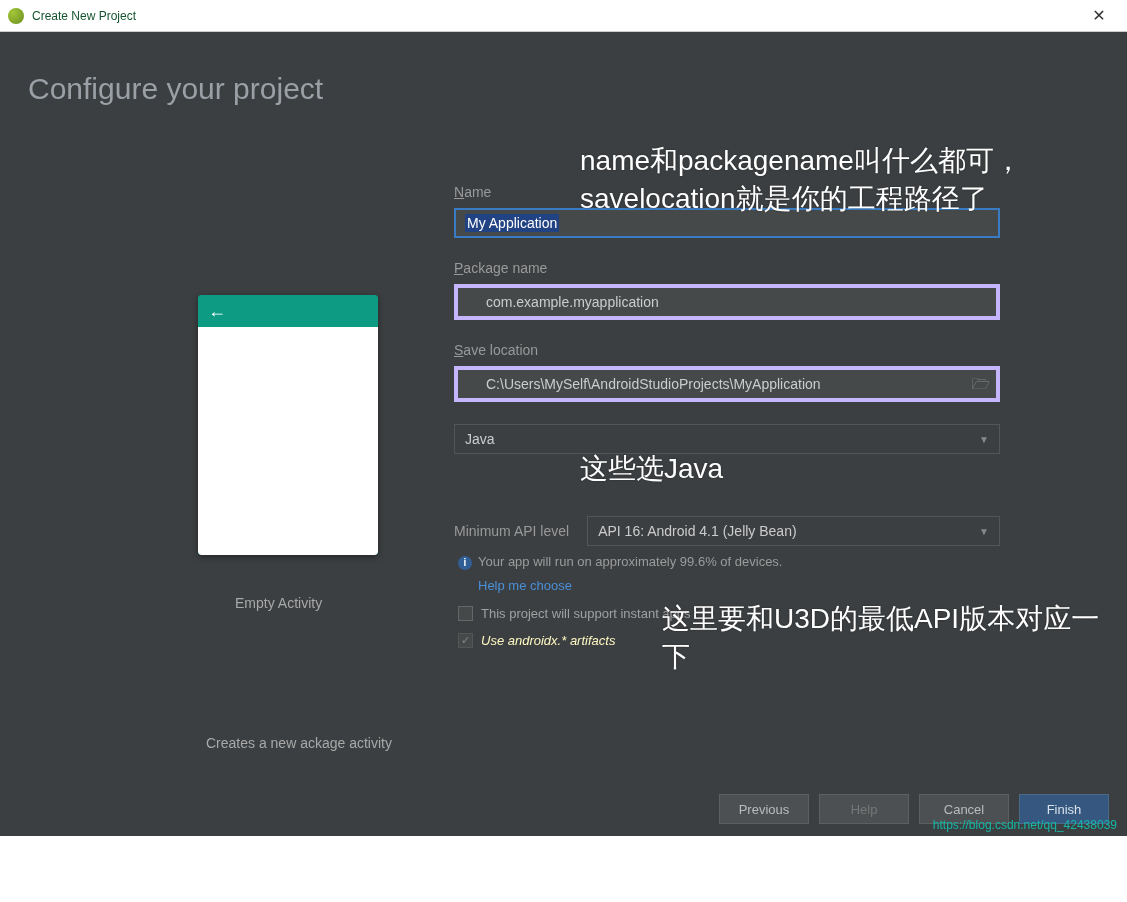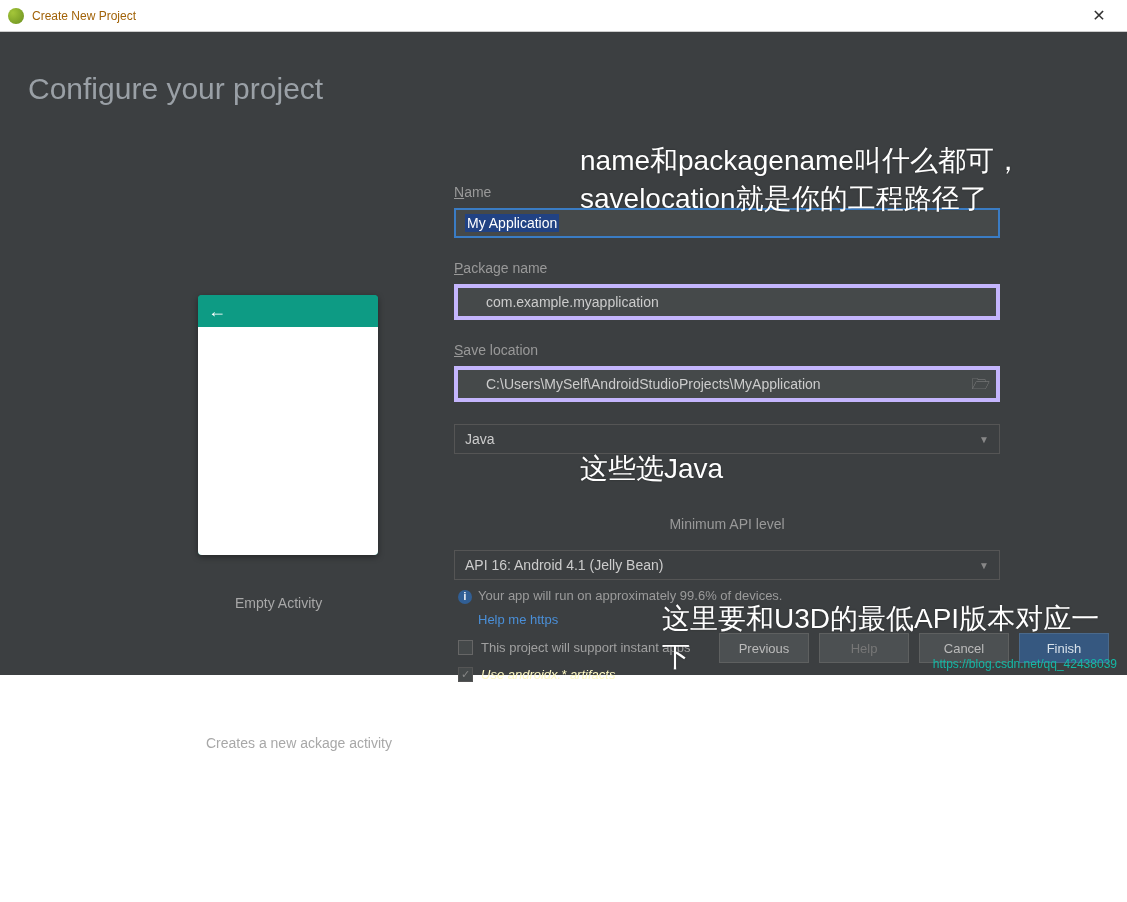--- a/index.html
+++ b/index.html
@@ -1,23 +1,23 @@
 <!DOCTYPE html>
 <html><head>
 <meta charset="utf-8">
 <style>
 * { margin: 0; padding: 0; box-sizing: border-box; font-family: "Segoe UI", Arial, sans-serif; }
 body { background: #fff; width: 1127px; height: 902px; overflow: hidden; position: relative; }
 
 .titlebar { height: 32px; background: #fff; display: flex; align-items: center; padding: 0 8px; border-bottom: 1px solid #ccc; }
 .titlebar .app-icon { width: 16px; height: 16px; background: radial-gradient(circle at 30% 30%, #a4c639, #6a8f1f); border-radius: 50%; margin-right: 8px; }
-.titlebar .title { flex: 1; font-size: 12px; color: #a16207; }
+.titlebar .title { flex: 1; font-size: 12px; color: #14532d; }
 .titlebar .close { width: 40px; text-align: center; font-size: 16px; color: #333; cursor: pointer; }
 
-.content { background: #3c3f41; height: 643px; position: relative; color: #bbb; }
+.content { background: #3c3f41; height: 804px; position: relative; color: #bbb; }
 
 .heading { position: absolute; left: 28px; top: 40px; font-size: 30px; color: #9aa0a6; font-weight: 300; }
 
 .preview-pane { position: absolute; left: 198px; top: 263px; width: 180px; height: 260px; background: #0d9b84; border-radius: 4px; overflow: hidden; box-shadow: 0 2px 6px rgba(0,0,0,.4); }
 .preview-header { height: 32px; background: #0d9b84; display: flex; align-items: center; padding: 0 10px; }
 .preview-back { color: #fff; font-size: 18px; }
 .preview-body { background: #fff; height: 228px; }
 
 .preview-label { position: absolute; left: 235px; top: 563px; color: #a8a8a8; font-size: 14px; }
 .preview-desc { position: absolute; left: 206px; top: 703px; color: #a8a8a8; font-size: 14px; }
@@ -27,21 +27,21 @@
 .label { color: #999; font-size: 14px; margin-bottom: 8px; }
 .label u { text-decoration: underline; }
 .input-wrap { position: relative; }
 .text-input { width: 100%; background: #45494a; border: 4px solid #c4b5fd; color: #ccc; padding: 6px 28px; font-size: 14px; outline: none; }
 .name-input { border: 2px solid #3a7cc4; padding: 5px 9px; }
 .name-input .sel { background: #214283; color: #fff; padding: 1px 2px; }
 .folder-icon { position: absolute; right: 10px; top: 7px; color: #888; font-size: 15px; }
 .select { width: 100%; background: #3c3f41; border: 1px solid #555; color: #ccc; padding: 6px 10px; font-size: 14px; display: flex; justify-content: space-between; align-items: center; cursor: pointer; }
 .select .chev { color: #888; font-size: 10px; }
 
-.api-row { display: flex; align-items: center; gap: 18px; flex-direction: column; }
+.api-row { display: flex; align-items: center; gap: 18px; }
 .api-select { flex: 1; }
 .info-icon { display: inline-block; width: 14px; height: 14px; background: #315f95; color: #fff; border-radius: 50%; text-align: center; line-height: 14px; font-size: 10px; font-weight: bold; margin-right: 6px; }
 .info-text { color: #9b9b9b; font-size: 13px; margin-top: 8px; margin-left: 4px; }
 .link { color: #4a8fd8; font-size: 13px; margin-left: 24px; margin-top: 8px; display: inline-block; cursor: pointer; }
 
 .checkbox-row { display: flex; align-items: center; gap: 8px; margin-top: 12px; margin-left: 4px; }
 .cbox { width: 15px; height: 15px; border: 1px solid #666; background: #45494a; display: flex; align-items: center; justify-content: center; font-size: 11px; color: #888; }
 .cbox.checked::after { content: "✓"; color: #888; }
 .checkbox-row.disabled .clabel { color: #fef9c3; font-style: italic; }
 .checkbox-row.disabled .cbox { border-color: #555; }
@@ -114,21 +114,21 @@
       <div class="api-row">
         <div class="label" style="margin:0">Minimum API level</div>
         <div class="select api-select">
           <span>API 16: Android 4.1 (Jelly Bean)</span>
           <span class="chev">▼</span>
         </div>
       </div>
       <div class="info-text">
         <span class="info-icon">i</span><span>Your app will run on approximately 99.6% of devices.</span>
       </div>
-      <div class="link">Help me https</div>
+      <div class="link">Help me choose</div>
 
       <div class="checkbox-row">
         <div class="cbox"></div>
         <div class="clabel">This project will support instant apps</div>
       </div>
       <div class="checkbox-row disabled">
         <div class="cbox checked"></div>
         <div class="clabel">Use androidx.* artifacts</div>
       </div>
     </div>

